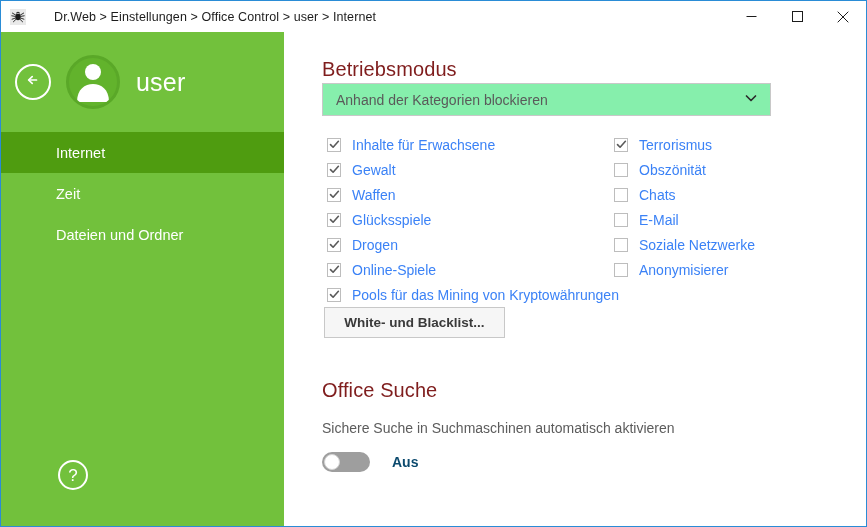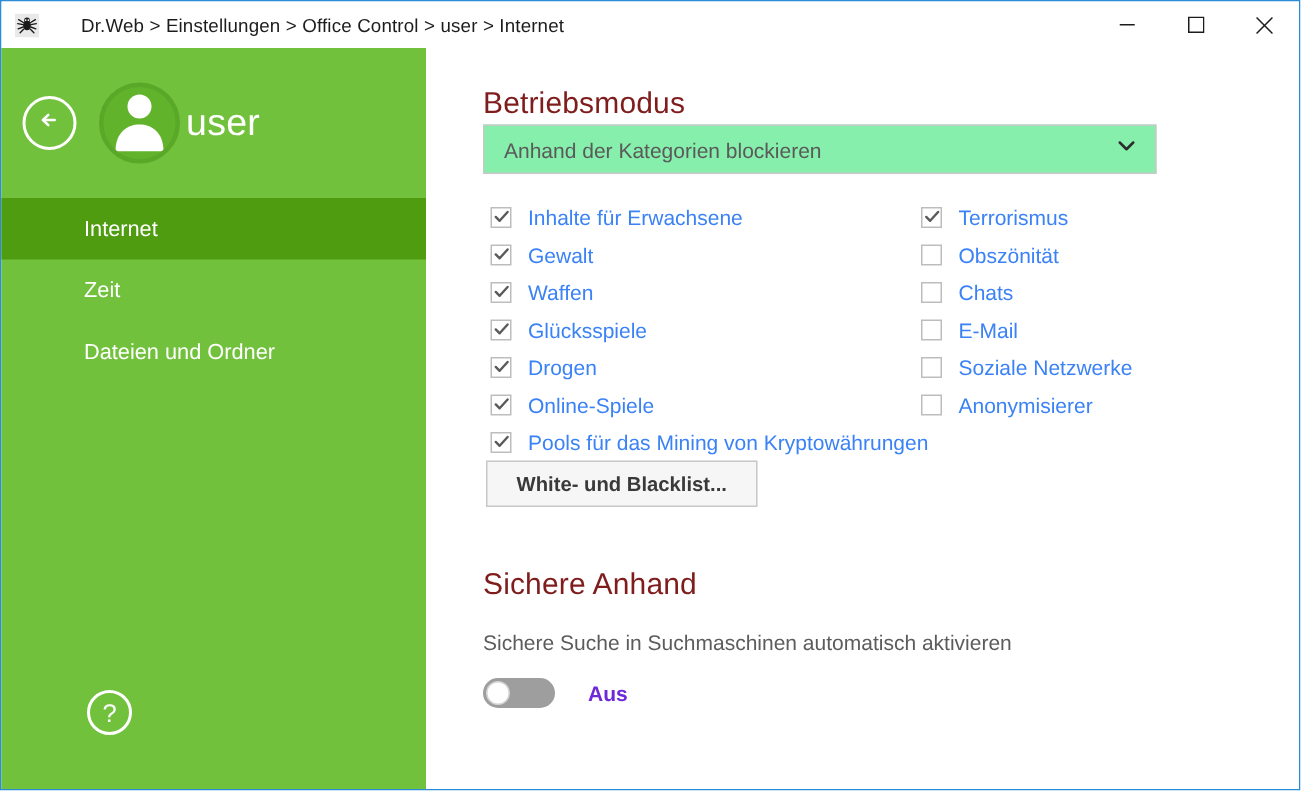--- a/index.html
+++ b/index.html
@@ -113,21 +113,21 @@
     flex: none;
     display: flex;
     align-items: flex-end;
     justify-content: center;
     overflow: hidden;
     position: relative;
   }
   #user-name {
     color: #ffffff;
     font-size: 25px;
-    margin-left: 4px;
+    margin-left: 16px;
     font-weight: normal;
     letter-spacing: 0.2px;
   }
   .nav-item {
     height: 41px;
     display: flex;
     align-items: center;
     padding-left: 55px;
     color: #ffffff;
     font-size: 14.5px;
@@ -264,21 +264,21 @@
     width: 16px;
     height: 16px;
     border-radius: 50%;
     background: #ffffff;
     border: 1px solid #d4d4d4;
     box-sizing: border-box;
   }
   #toggle-label {
     margin-left: 22px;
     font-size: 14px;
-    color: #6d28d9;
+    color: #0c4a6e;
     font-weight: bold;
   }
 </style>
 </head>
 <body>
 
 <div id="window">
 
   <div id="titlebar">
     <div id="title-left">
@@ -459,21 +459,21 @@
             <span class="cat-label">Anonymisierer</span>
           </div>
         </div>
 
       </div>
 
       <div id="blacklist-button">
         <span>White- und Blacklist...</span>
       </div>
 
-      <h2 class="section-title" id="safe-search-title">Sichere Anhand</h2>
+      <h2 class="section-title" id="safe-search-title">Office Suche</h2>
 
       <div id="safe-search-desc">Sichere Suche in Suchmaschinen automatisch aktivieren</div>
 
       <div id="toggle-row">
         <div id="toggle">
           <div id="toggle-knob"></div>
         </div>
         <div id="toggle-label">Aus</div>
       </div>
 

